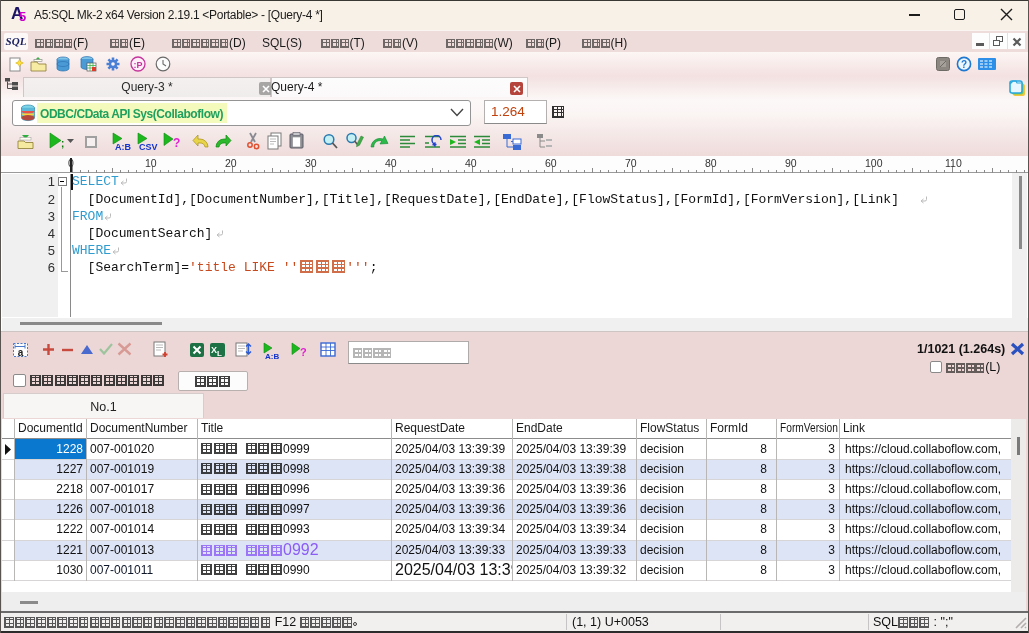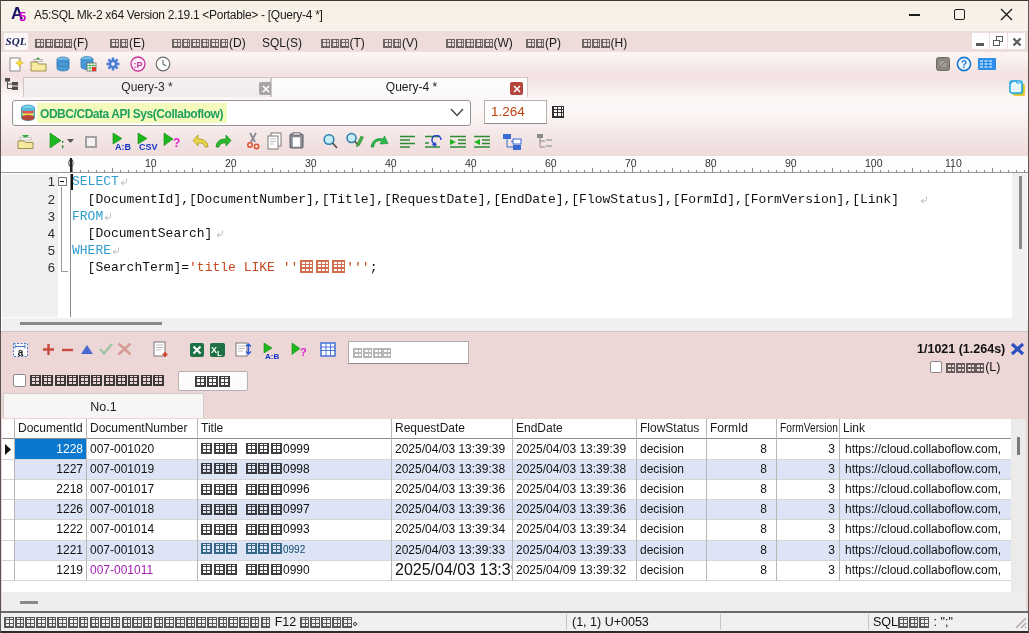--- a/index.html
+++ b/index.html
@@ -118,21 +118,21 @@
       <rect x="7" y="4" width="6" height="3.5" fill="#4c4c4c"></rect>
       <rect x="7" y="8.5" width="6" height="3.5" fill="#4c4c4c"></rect>
       <path d="M2.5,3.5 V6 h4.5 M2.5,6 V10.5 h4.5" stroke="#4c4c4c" fill="none"></path>
     </svg>
 <div class="abs" style="left:22px;top:77px;width:248px;height:20px;background:linear-gradient(#f4f0ef,#efecec);border:1px solid #cfc6c5;border-bottom:none"></div>
 <div class="abs" style="left:22px;top:77px;width:248px;height:20px;text-align:center;font-size:12px;color:#2a2a2a;line-height:21px">Query-3 *</div>
 <div class="abs" style="left:258px;top:82px;width:13px;height:13px;background:#a8a5a5;border-radius:2px"><svg style="position:absolute;left:2.5px;top:2.5px" width="8" height="8">
         <path d="M1,1 L7,7 M7,1 L1,7" stroke="#fff" stroke-width="1.6"></path>
       </svg></div>
 <div class="abs" style="left:270px;top:77px;width:257px;height:20px;background:linear-gradient(#fdfcfc,#fbf9f9);border:1px solid #cfc6c5;border-bottom:none"></div>
-<div class="abs" style="left:270px;top:77px;width:281px;height:20px;text-align:center;font-size:12px;color:#1a1a1a;line-height:21px">Query-4 *</div>
+<div class="abs" style="left:270px;top:77px;width:281px;height:20px;font-size:12px;color:#1a1a1a;line-height:21px">Query-4 *</div>
 <div class="abs" style="left:509px;top:82px;width:13px;height:13px;background:#b5453c;border-radius:2px"><svg style="position:absolute;left:2.5px;top:2.5px" width="8" height="8">
         <path d="M1,1 L7,7 M7,1 L1,7" stroke="#fff" stroke-width="1.6"></path>
       </svg></div>
 <svg class="abs" style="left:1007px;top:79px" width="19" height="18">
       <rect x="5" y="5" width="12" height="12" rx="2" fill="#f5c63d"></rect>
       <rect x="3.5" y="3.5" width="12" height="12" rx="2" fill="#7ec94f"></rect>
       <rect x="2" y="2" width="12" height="12" rx="2" fill="#e8f7fd" stroke="#2aa8e0" stroke-width="1.6"></rect>
       <path d="M2,5 l3,-3 h3 l1,2 h4" fill="none" stroke="#2aa8e0" stroke-width="1.2"></path>
     </svg>
 </div>
@@ -554,32 +554,32 @@
     <div class="abs" style="left:85px;top:519.4px;width:111px;height:20.2px;line-height:20.2px;font-size:12px;color:#111;overflow:hidden;white-space:nowrap;padding-left:4px">007-001014</div>
     <div class="abs" style="left:196px;top:519.4px;width:194px;height:20.2px;line-height:20.2px;font-size:12px;color:#111;overflow:hidden;white-space:nowrap;padding-left:4px"><b class="j jg"></b><b class="j jg"></b><b class="j jg"></b><span style="display:inline-block;width:7px"></span><b class="j jg"></b><b class="j jg"></b><b class="j jg"></b>0993</div>
     <div class="abs" style="left:390px;top:519.4px;width:121px;height:20.2px;line-height:20.2px;font-size:12px;color:#111;overflow:hidden;white-space:nowrap;padding-left:4px">2025/04/03 13:39:34</div>
     <div class="abs" style="left:511px;top:519.4px;width:124px;height:20.2px;line-height:20.2px;font-size:12px;color:#111;overflow:hidden;white-space:nowrap;padding-left:4px">2025/04/03 13:39:34</div>
     <div class="abs" style="left:635px;top:519.4px;width:70px;height:20.2px;line-height:20.2px;font-size:12px;color:#111;overflow:hidden;white-space:nowrap;padding-left:4px">decision</div>
     <div class="abs" style="left:705px;top:519.4px;width:70px;height:20.2px;line-height:20.2px;font-size:12px;color:#111;overflow:hidden;white-space:nowrap;text-align:right;padding-right:9px">8</div>
     <div class="abs" style="left:775px;top:519.4px;width:63px;height:20.2px;line-height:20.2px;font-size:12px;color:#111;overflow:hidden;white-space:nowrap;text-align:right;padding-right:4px">3</div>
     <div class="abs" style="left:838px;top:519.4px;width:172px;height:20.2px;line-height:20.2px;font-size:12px;color:#111;overflow:hidden;white-space:nowrap;padding-left:6px">https://cloud.collaboflow.com,</div>
     <div class="abs" style="left:13px;top:539.6px;width:72px;height:20.2px;line-height:20.2px;font-size:12px;color:#111;overflow:hidden;white-space:nowrap;text-align:right;padding-right:3px">1221</div>
     <div class="abs" style="left:85px;top:539.6px;width:111px;height:20.2px;line-height:20.2px;font-size:12px;color:#111;overflow:hidden;white-space:nowrap;padding-left:4px">007-001013</div>
-    <div class="abs" style="left:196px;top:539.6px;width:194px;height:20.2px;line-height:20.2px;font-size:10px;color:#0c4a6e;overflow:hidden;white-space:nowrap;padding-left:4px"><b class="j jg"></b><b class="j jg"></b><b class="j jg"></b><span style="display:inline-block;width:7px"></span><b class="j jg"></b><b class="j jg"></b><b class="j jg"></b>0992</div>
+    <div class="abs" style="left:196px;top:539.6px;width:194px;height:20.2px;line-height:20.2px;font-size:16px;color:#8b5cf6;overflow:hidden;white-space:nowrap;padding-left:4px"><b class="j jg"></b><b class="j jg"></b><b class="j jg"></b><span style="display:inline-block;width:7px"></span><b class="j jg"></b><b class="j jg"></b><b class="j jg"></b>0992</div>
     <div class="abs" style="left:390px;top:539.6px;width:121px;height:20.2px;line-height:20.2px;font-size:12px;color:#111;overflow:hidden;white-space:nowrap;padding-left:4px">2025/04/03 13:39:33</div>
     <div class="abs" style="left:511px;top:539.6px;width:124px;height:20.2px;line-height:20.2px;font-size:12px;color:#111;overflow:hidden;white-space:nowrap;padding-left:4px">2025/04/03 13:39:33</div>
     <div class="abs" style="left:635px;top:539.6px;width:70px;height:20.2px;line-height:20.2px;font-size:12px;color:#111;overflow:hidden;white-space:nowrap;padding-left:4px">decision</div>
     <div class="abs" style="left:705px;top:539.6px;width:70px;height:20.2px;line-height:20.2px;font-size:12px;color:#111;overflow:hidden;white-space:nowrap;text-align:right;padding-right:9px">8</div>
     <div class="abs" style="left:775px;top:539.6px;width:63px;height:20.2px;line-height:20.2px;font-size:12px;color:#111;overflow:hidden;white-space:nowrap;text-align:right;padding-right:4px">3</div>
     <div class="abs" style="left:838px;top:539.6px;width:172px;height:20.2px;line-height:20.2px;font-size:12px;color:#111;overflow:hidden;white-space:nowrap;padding-left:6px">https://cloud.collaboflow.com,</div>
-    <div class="abs" style="left:13px;top:559.8px;width:72px;height:20.2px;line-height:20.2px;font-size:12px;color:#111;overflow:hidden;white-space:nowrap;text-align:right;padding-right:3px">1219</div>
-    <div class="abs" style="left:85px;top:559.8px;width:111px;height:20.2px;line-height:20.2px;font-size:12px;color:#a21caf;overflow:hidden;white-space:nowrap;padding-left:4px">007-001011</div>
+    <div class="abs" style="left:13px;top:559.8px;width:72px;height:20.2px;line-height:20.2px;font-size:12px;color:#111;overflow:hidden;white-space:nowrap;text-align:right;padding-right:3px">1030</div>
+    <div class="abs" style="left:85px;top:559.8px;width:111px;height:20.2px;line-height:20.2px;font-size:12px;color:#0f172a;overflow:hidden;white-space:nowrap;padding-left:4px">007-001011</div>
     <div class="abs" style="left:196px;top:559.8px;width:194px;height:20.2px;line-height:20.2px;font-size:12px;color:#111;overflow:hidden;white-space:nowrap;padding-left:4px"><b class="j jg"></b><b class="j jg"></b><b class="j jg"></b><span style="display:inline-block;width:7px"></span><b class="j jg"></b><b class="j jg"></b><b class="j jg"></b>0990</div>
     <div class="abs" style="left:390px;top:559.8px;width:121px;height:20.2px;line-height:20.2px;font-size:16px;color:#111;overflow:hidden;white-space:nowrap;padding-left:4px">2025/04/03 13:39:31</div>
-    <div class="abs" style="left:511px;top:559.8px;width:124px;height:20.2px;line-height:20.2px;font-size:12px;color:#111;overflow:hidden;white-space:nowrap;padding-left:4px">2025/04/09 13:39:32</div>
+    <div class="abs" style="left:511px;top:559.8px;width:124px;height:20.2px;line-height:20.2px;font-size:12px;color:#111;overflow:hidden;white-space:nowrap;padding-left:4px">2025/04/03 13:39:32</div>
     <div class="abs" style="left:635px;top:559.8px;width:70px;height:20.2px;line-height:20.2px;font-size:12px;color:#111;overflow:hidden;white-space:nowrap;padding-left:4px">decision</div>
     <div class="abs" style="left:705px;top:559.8px;width:70px;height:20.2px;line-height:20.2px;font-size:12px;color:#111;overflow:hidden;white-space:nowrap;text-align:right;padding-right:9px">8</div>
     <div class="abs" style="left:775px;top:559.8px;width:63px;height:20.2px;line-height:20.2px;font-size:12px;color:#111;overflow:hidden;white-space:nowrap;text-align:right;padding-right:4px">3</div>
     <div class="abs" style="left:838px;top:559.8px;width:172px;height:20.2px;line-height:20.2px;font-size:12px;color:#111;overflow:hidden;white-space:nowrap;padding-left:6px">https://cloud.collaboflow.com,</div>
     <div class="abs" style="left:1010px;top:419px;width:15px;height:173px;background:#edeaea"></div>
     <div class="abs" style="left:1016px;top:437px;width:3px;height:18px;background:#7a7a7a"></div>
     <div class="abs" style="left:1px;top:592px;width:1024px;height:19px;background:#efeeee"></div>
     <div class="abs" style="left:19px;top:601px;width:18px;height:3px;background:#8a8a8a"></div>
   </div>
 

